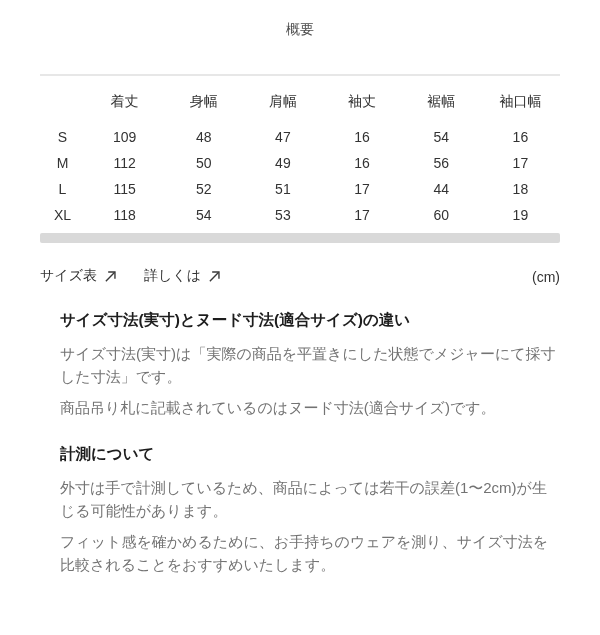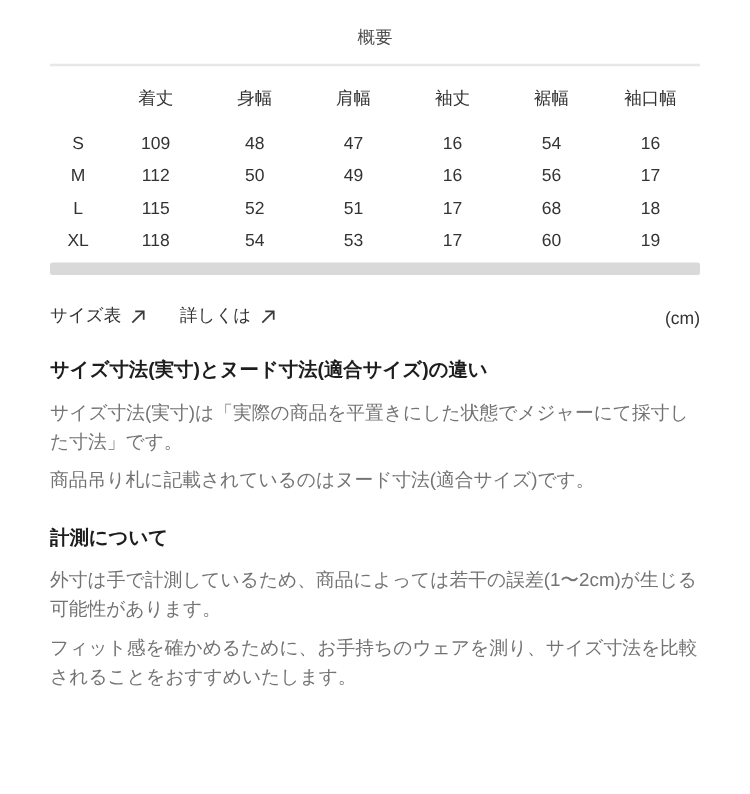--- a/index.html
+++ b/index.html
@@ -11,21 +11,21 @@
     color: #303030;
     overflow: hidden;
   }
   .container { padding: 0 40px; }
 
   
   .tabbar { display: flex; margin-top: 21px; }
   .tab {
     flex: 1; text-align: center;
     font-size: 14px; color: #4d4d4d;
-    padding-bottom: 12px;
+    padding-bottom: 35px;
     border-bottom: 2px solid #e7e7e7;
     cursor: pointer;
   }
   .tab.active { color: #232527; border-bottom-color: #26282a; }
 
   
   table.size-table {
     width: 100%; border-collapse: collapse;
     margin-top: 17px; font-size: 14px; color: #333;
     table-layout: fixed;
@@ -47,21 +47,21 @@
   .links-row { display: flex; align-items: flex-end; margin-top: 24px; font-size: 14px; }
   .text-link {
     display: inline-flex; align-items: center; gap: 7px;
     margin-right: 27px; color: #333; cursor: pointer; text-decoration: none;
   }
   .ext-icon { width: 13px; height: 13px; display: inline-block; }
   .ext-icon svg { display: block; width: 100%; height: 100%; stroke: #3a3a3a; fill: none; stroke-width: 1.5; }
   .unit { margin-left: auto; font-size: 14px; color: #333; }
 
   
-  .section { margin-top: 25px; }
+  .section { margin-top: 25px; margin-left: 20px; }
   .section h3 {
     margin: 0 0 12px 0;
     font-size: 15.5px; font-weight: bold; color: #1d1d1d;
     line-height: 20px;
   }
   .section p {
     margin: 0 0 8px 0;
     font-size: 15px; line-height: 23px; color: #737373;
   }
   .section p:last-child { margin-bottom: 0; }
@@ -114,21 +114,21 @@
         <td>16</td>
         <td>56</td>
         <td>17</td>
       </tr>
       <tr>
         <td>L</td>
         <td>115</td>
         <td>52</td>
         <td>51</td>
         <td>17</td>
-        <td>68</td>
+        <td>44</td>
         <td>18</td>
       </tr>
       <tr>
         <td>XL</td>
         <td>118</td>
         <td>54</td>
         <td>53</td>
         <td>17</td>
         <td>60</td>
         <td>19</td>

